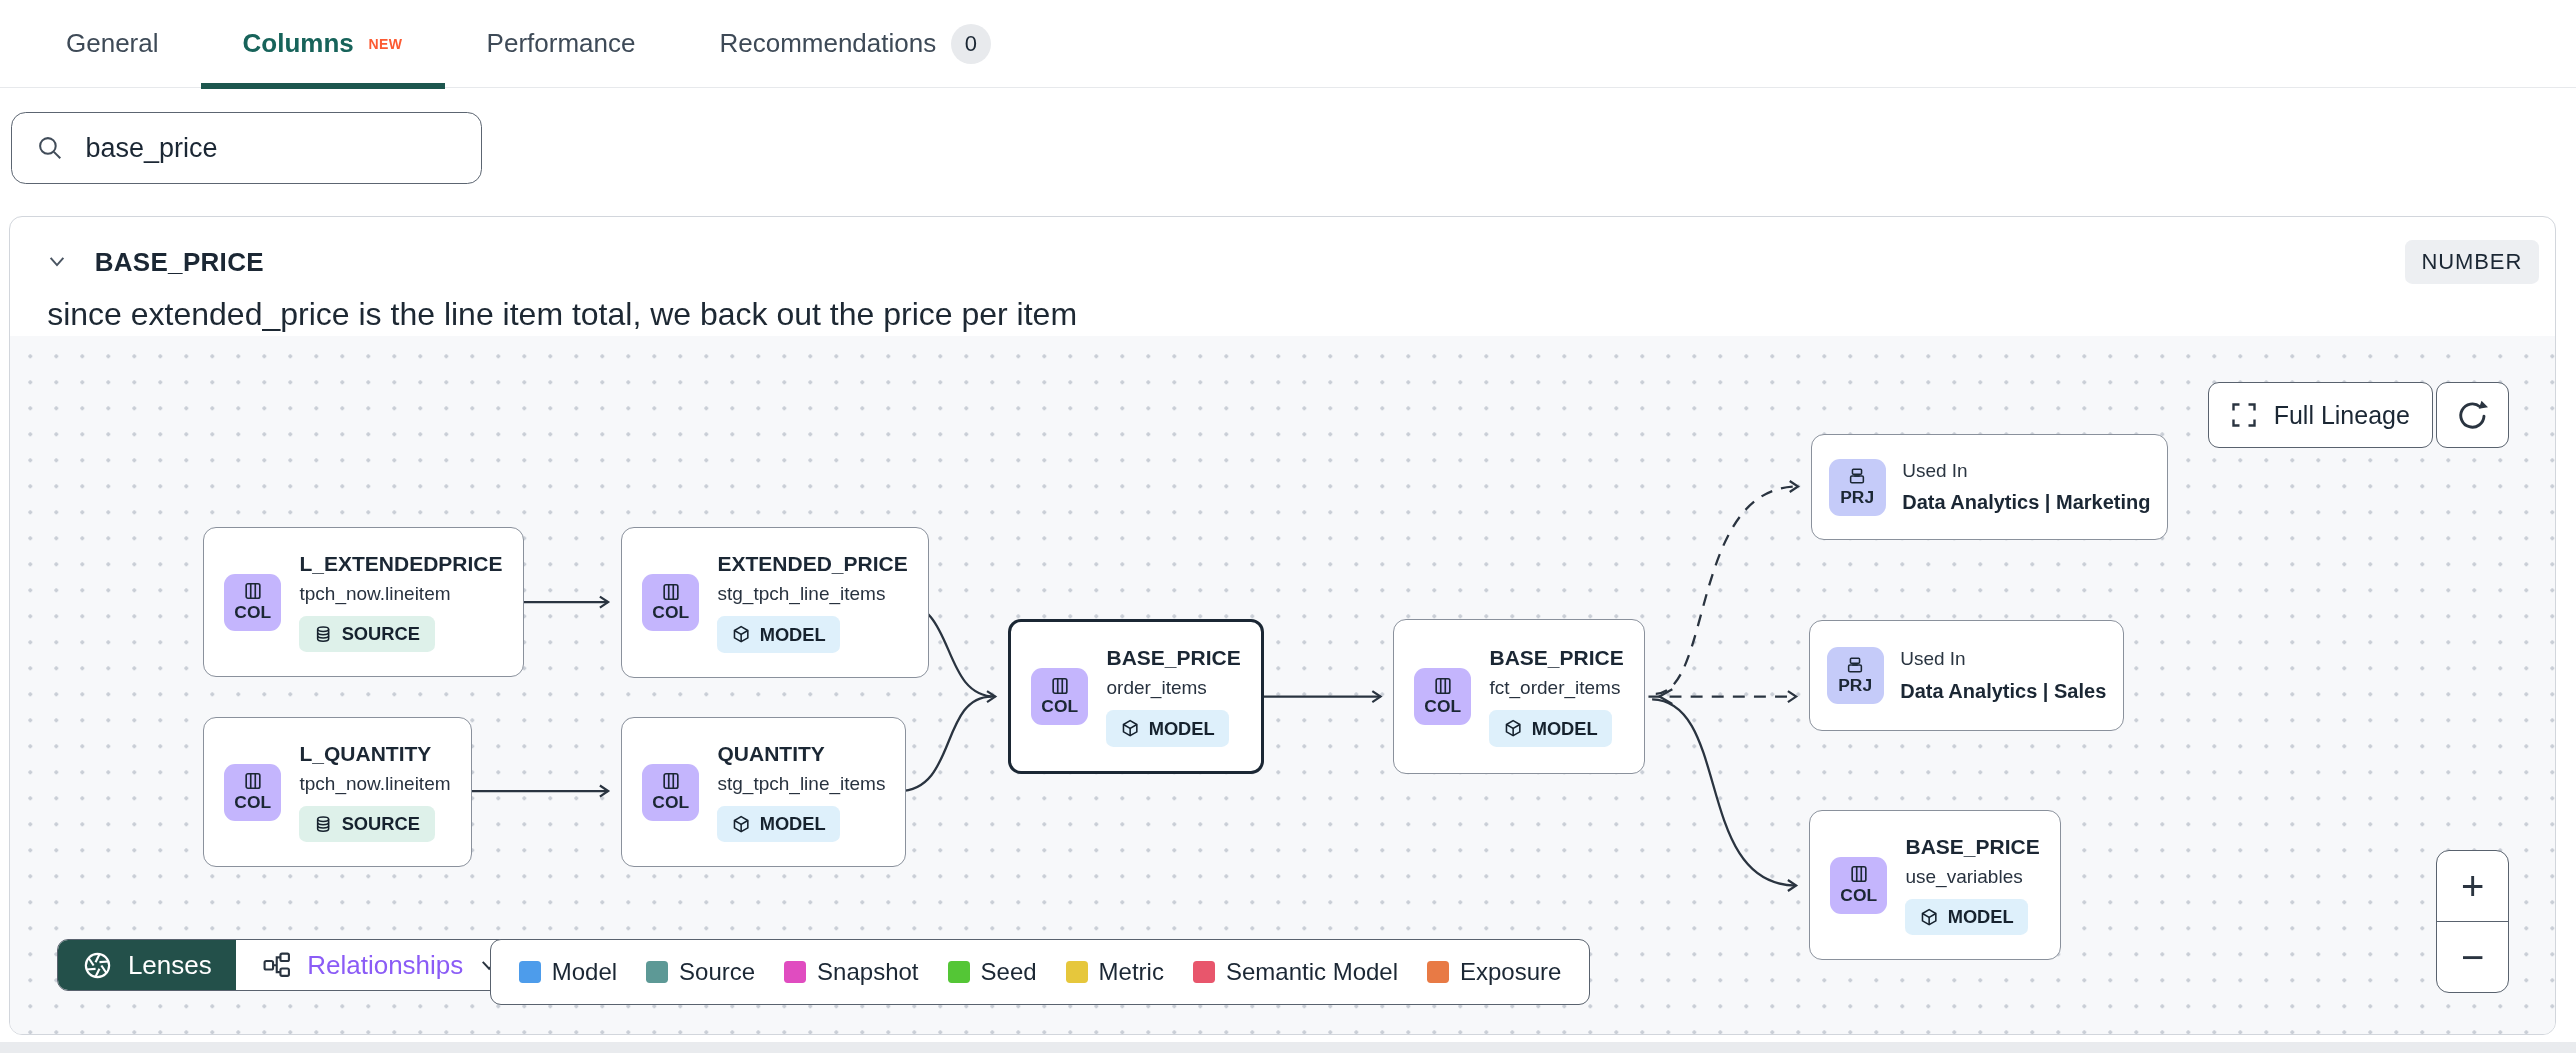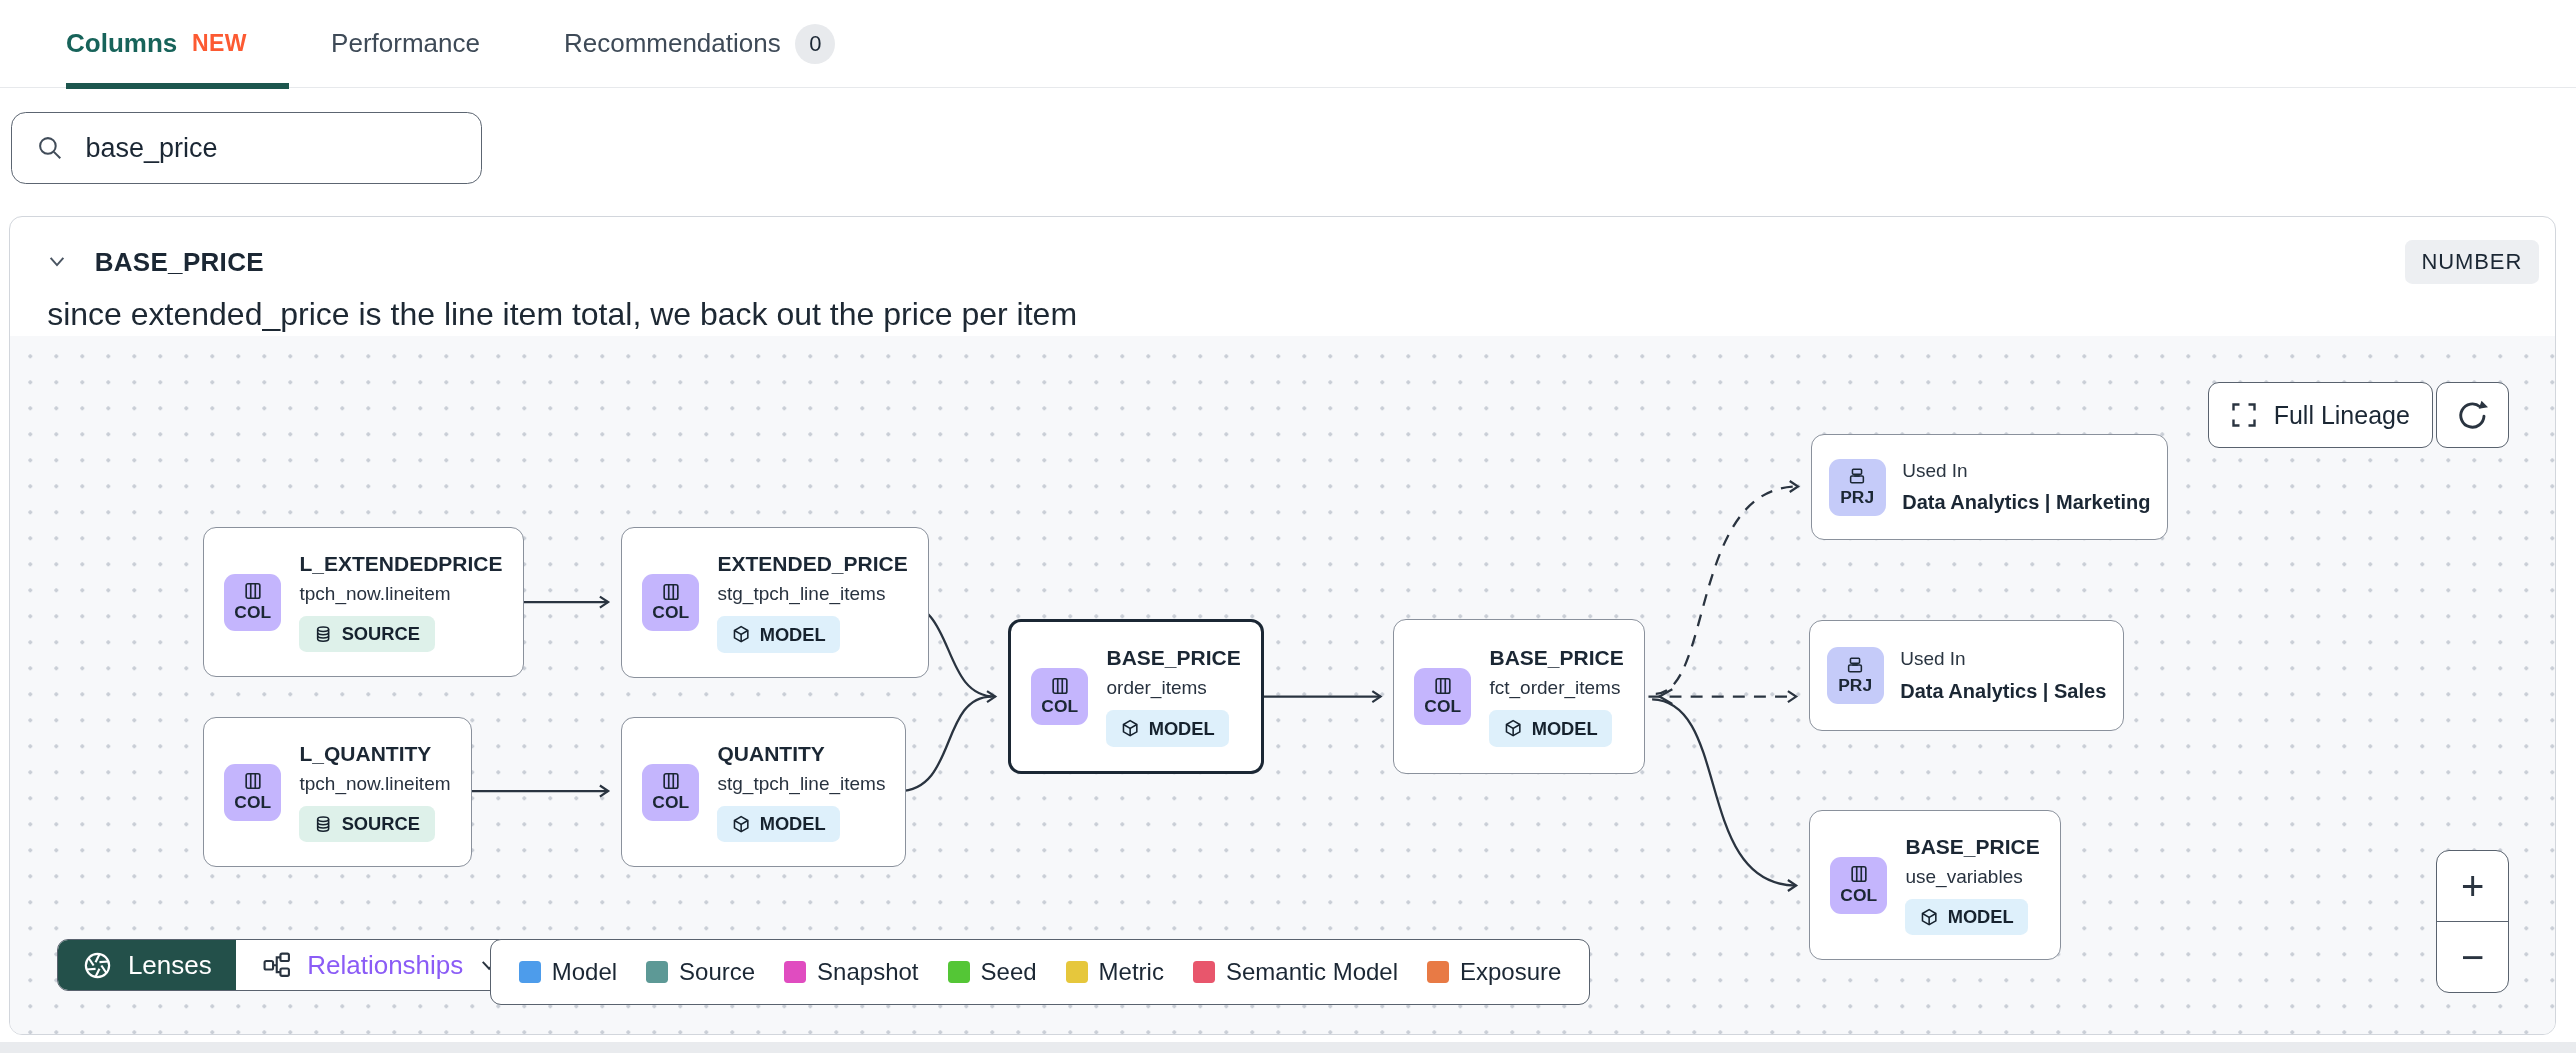--- a/index.html
+++ b/index.html
@@ -11,21 +11,21 @@
 
   
   .tabbar { display:flex; align-items:stretch; height:88px; padding-left:66px;
             border-bottom:1.8px solid #e7e9ec; background:#fff; }
   .tab { position:relative; display:flex; align-items:center; gap:14.7px;
          padding:0 42px; font-size:26px; color:#3e4a57; cursor:pointer; white-space:nowrap; }
   .tab:first-child { padding-left:0; }
   .tab.active { color:#17635a; font-weight:700; }
   .tab.active::after { content:""; position:absolute; left:0; right:0; bottom:-1.8px;
                        height:5.5px; background:#1d564e; }
-  .tab .new { color:#fc5a32; font-size:23px; font-weight:700; letter-spacing:0.5px; }
+  .tab .new { color:#fc5a32; font-size:14px; font-weight:700; letter-spacing:0.5px; }
   .tab .count { width:40px; height:40px; border-radius:50%; background:#e8eaed;
                 display:flex; align-items:center; justify-content:center;
                 font-size:22px; color:#1b2734; font-weight:400; }
 
   
   .searchrow { padding:24px 0 0 11px; }
   .search-box { width:471px; height:72px; border:1.8px solid #5c6571; border-radius:14.7px;
                 background:#fff; display:flex; align-items:center; gap:22px; padding:0 24px; }
   .search-box input { border:none; outline:none; background:transparent; flex:1;
                       font-size:27px; color:#1b2734; font-family:inherit; }
@@ -101,20 +101,23 @@
   .sw { width:22px; height:22px; border-radius:3.7px; background:#ccc; }
 
   .bottom-strip { position:absolute; left:0; right:0; bottom:0; height:11px; background:#e9ebee; }
 
   svg { display:block; }
 </style>
 </head>
 <body>
 
 <nav class="tabbar">
+  <div class="tab">
+      <span>General</span>
+    </div>
   <div class="tab active">
     <span>Columns</span>
     <span class="new">NEW</span>
   </div>
   <div class="tab">
       <span>Performance</span>
     </div>
   <div class="tab">
     <span>Recommendations</span>
     <span class="count">0</span>

